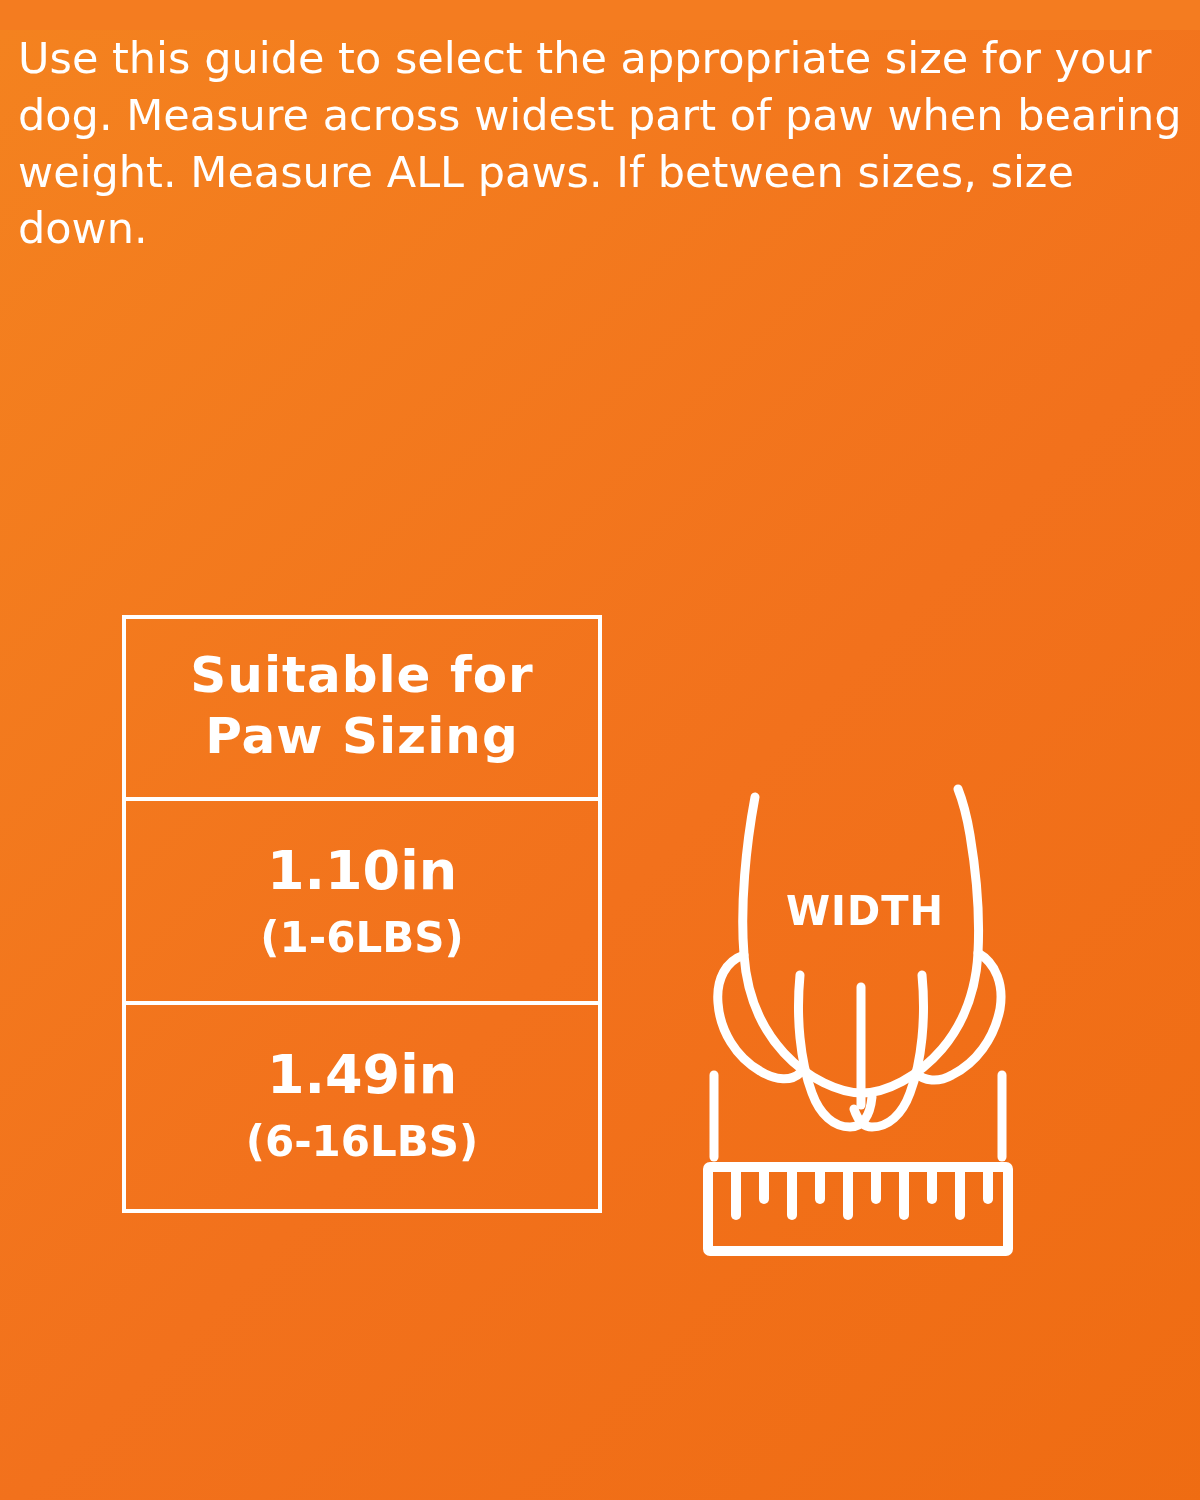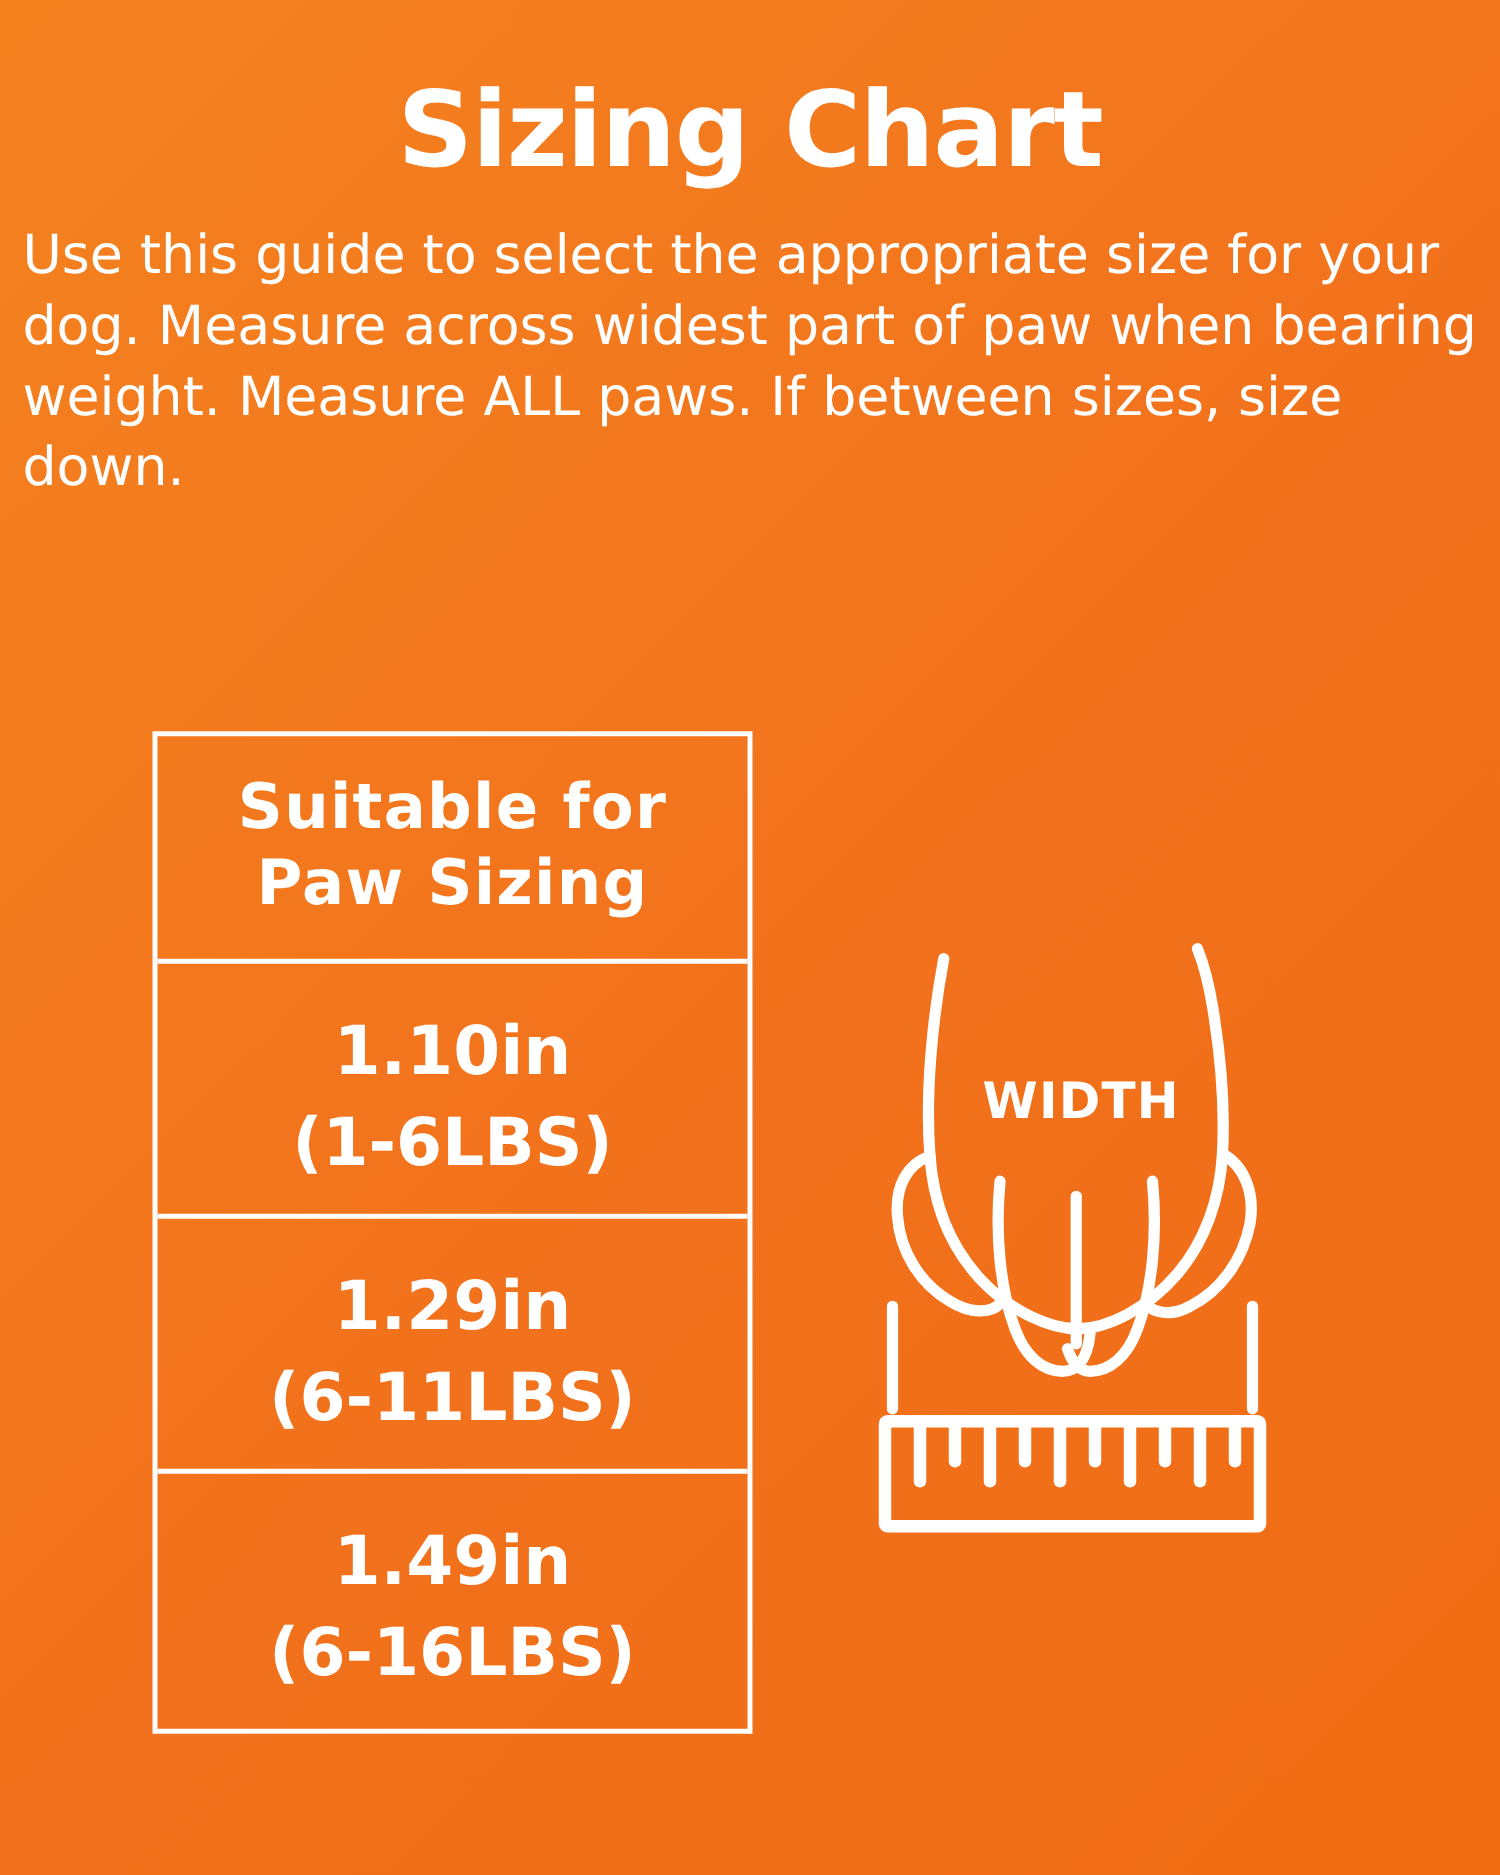--- a/index.html
+++ b/index.html
@@ -81,21 +81,21 @@
     padding: 36px 10px 26px 10px;
     height: 204px;
   }
   .row.data .main {
     font-size: 54px;
     font-weight: bold;
     line-height: 1.25;
     letter-spacing: 0px;
   }
   .row.data .sub {
-    font-size: 53px;
+    font-size: 42px;
     font-weight: bold;
     line-height: 1.3;
     margin-top: 6px;
   }
 
   
   .paw-diagram {
     position: absolute;
     left: 700px;
     top: 160px;
@@ -114,42 +114,37 @@
     font-weight: bold;
     letter-spacing: 1px;
     font-family: "DejaVu Sans", sans-serif;
   }
 </style>
 </head>
 <body>
 
 <div class="page">
 
-  <div class="title">Sizing Chart</div>
 
   <div class="subtitle">Use this guide to select the appropriate size for your dog. Measure across widest part of paw when bearing weight. Measure ALL paws. If between sizes, size down.</div>
 
   <div class="content">
 
     <div class="size-table">
 
       <div class="row header">
         <div class="hl">Suitable  for</div>
         <div class="hl">Paw  Sizing</div>
       </div>
 
       <div class="row data">
         <div class="main">1.10in</div>
         <div class="sub">(1-6LBS)</div>
       </div>
 
-      <div class="row data">
-        <div class="main">1.29in</div>
-        <div class="sub">(6-11LBS)</div>
-      </div>
 
       <div class="row data">
         <div class="main">1.49in</div>
         <div class="sub">(6-16LBS)</div>
       </div>
 
     </div>
 
     <div class="paw-diagram">
       <svg width="330" height="540" viewBox="0 0 330 540" fill="none" xmlns="http://www.w3.org/2000/svg">

